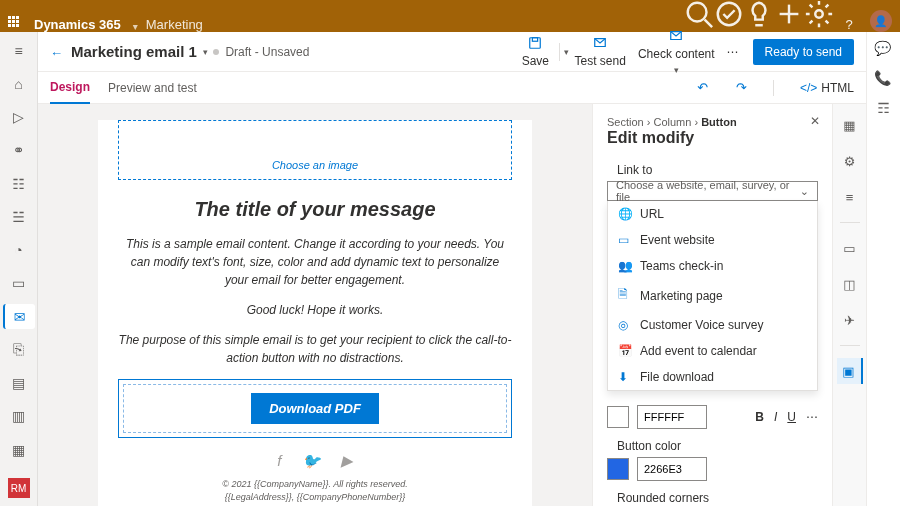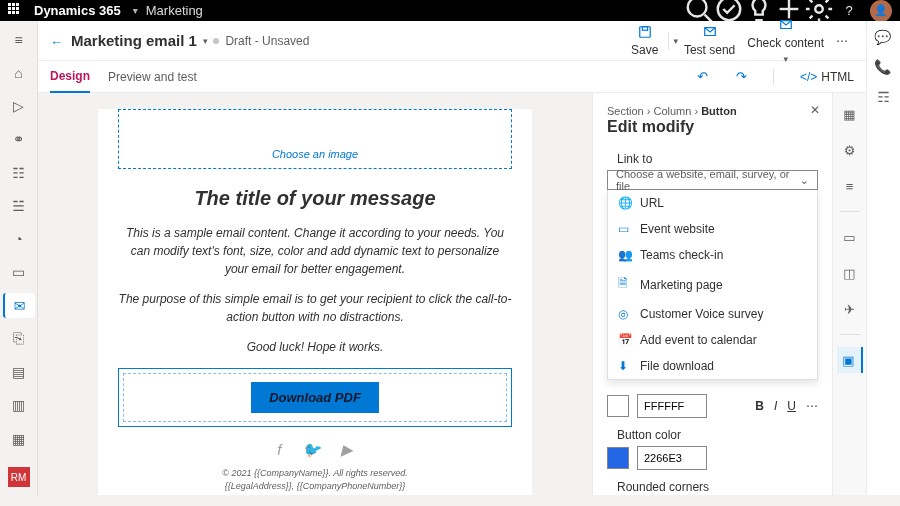--- a/index.html
+++ b/index.html
@@ -1,18 +1,18 @@
 <!DOCTYPE html>
 <html><head>
 <meta charset="utf-8">
 <style>
 * { margin: 0; padding: 0; box-sizing: border-box; font-family: "Segoe UI", sans-serif; }
 body { background: #f3f2f1; width: 900px; height: 506px; overflow: hidden; position: relative; }
 
-.topbar { height: 21px; background: #000000; color: #fff; display: flex; align-items: center; padding: 0 8px; font-size: 13px; }
+.topbar { height: 32px; background: #a16207; color: #fff; display: flex; align-items: flex-end; padding: 0 8px; font-size: 13px; }
 .topbar .waffle { width: 16px; height: 16px; margin-right: 10px; display: grid; grid-template-columns: repeat(3,3px); grid-template-rows: repeat(3,3px); gap: 1px; }
 .topbar .waffle span { background: #fff; }
 .topbar .brand { font-weight: 600; margin-right: 8px; }
 .topbar .area { opacity: .85; margin-left: 4px; }
 .topbar .chev { margin: 0 4px; opacity: .7; font-size: 10px; }
 .topbar .spacer { flex: 1; }
 .topbar .ticon { width: 30px; text-align: center; font-size: 13px; cursor: pointer; opacity: .9; }
 .topbar .avatar { width: 22px; height: 22px; border-radius: 50%; background: #b36a4a; margin-left: 6px; display: flex; align-items: center; justify-content: center; font-size: 11px; }
 .topbar svg { fill: none; stroke: #fff; stroke-width: 1.3; }
 
@@ -47,21 +47,21 @@
 
 .canvas-area { flex: 1; display: flex; min-height: 0; }
 
 .canvas { flex: 1; background: #f3f2f1; overflow: hidden; padding: 0 60px; position: relative; }
 .email { background: #fff; margin: 16px auto; width: 100%; max-width: 460px; padding: 0 20px 10px; font-style: italic; }
 .imgbox { border: 1px dashed #0078d4; height: 60px; display: flex; flex-direction: column; align-items: center; justify-content: flex-end; color: #0078d4; font-size: 11px; padding-bottom: 8px; margin-bottom: 18px; }
 .email h1 { text-align: center; font-size: 20px; font-weight: 600; color: #323130; margin-bottom: 14px; }
 .email p { text-align: center; font-size: 12px; color: #323130; line-height: 1.5; margin-bottom: 12px; }
 .btnwrap { border: 1px solid #0078d4; padding: 4px; margin: 10px 0; }
 .btnwrap-inner { border: 1px dashed #8ab9e6; padding: 8px; text-align: center; }
-.dlbtn { background: #0078d4; color: #0f172a; padding: 8px 18px; display: inline-block; font-size: 13px; font-weight: 600; }
+.dlbtn { background: #0078d4; color: #ffffff; padding: 8px 18px; display: inline-block; font-size: 13px; font-weight: 600; }
 .social { text-align: center; margin: 14px 0 8px; color: #a19f9d; }
 .social span { margin: 0 8px; font-size: 15px; }
 .footer { text-align: center; font-size: 9px; color: #605e5c; line-height: 1.4; }
 
 .panel { width: 240px; background: #fff; border-left: 1px solid #edebe9; padding: 12px 14px; font-size: 12px; color: #323130; overflow: hidden; position: relative; }
 .panel .crumbs { color: #605e5c; font-size: 11px; margin-bottom: 1px; }
 .panel .crumbs b { color: #323130; font-weight: 600; }
 .panel .close { position: absolute; right: 12px; top: 10px; color: #605e5c; cursor: pointer; }
 .panel h2 { font-size: 16px; font-weight: 600; margin-bottom: 16px; }
 .panel .lbl { font-size: 12px; color: #323130; margin-bottom: 4px; margin-top: 10px; margin-left: 10px; }
@@ -172,20 +172,21 @@
       </div>
       <div class="cmd">
         <svg class="ico" style="color:#0078d4" viewBox="0 0 16 16">
             <path d="M2 3h12v9H2z"></path>
             <path d="M2 3l6 5 6-5"></path>
           </svg>
         <span>Check content</span>
         <span class="chev-sm">▾</span>
       </div>
       <span class="cmd">⋯</span>
+      <div class="primary">Ready to send</div>
     </div>
 
     <div class="tabbar">
       <div class="tab active">Design</div>
       <div class="tab">Preview and test</div>
       <div class="spacer"></div>
       <span class="tbtn">↶</span>
       <span class="tbtn">↷</span>
       <div class="sep" style="width:1px;height:16px;background:#e1dfdd;margin:0 8px"></div>
       <div class="html">
@@ -195,22 +196,22 @@
     </div>
 
     <div class="canvas-area">
       <div class="canvas">
         <div class="email">
           <div class="imgbox">
             <span>Choose an image</span>
           </div>
           <h1>The title of your message</h1>
           <p>This is a sample email content. Change it according to your needs. You can modify text's font, size, color and add dynamic text to personalize your email for better engagement.</p>
+          <p>Good luck! Hope it works.</p>
           <p>The purpose of this simple email is to get your recipient to click the call-to-action button with no distractions.</p>
-          <p>Good luck! Hope it works.</p>
           <div class="btnwrap">
             <div class="btnwrap-inner">
               <span class="dlbtn">Download PDF</span>
             </div>
           </div>
           <div class="social">
             <span>f</span>
             <span>🐦</span>
             <span>▶</span>
           </div>

